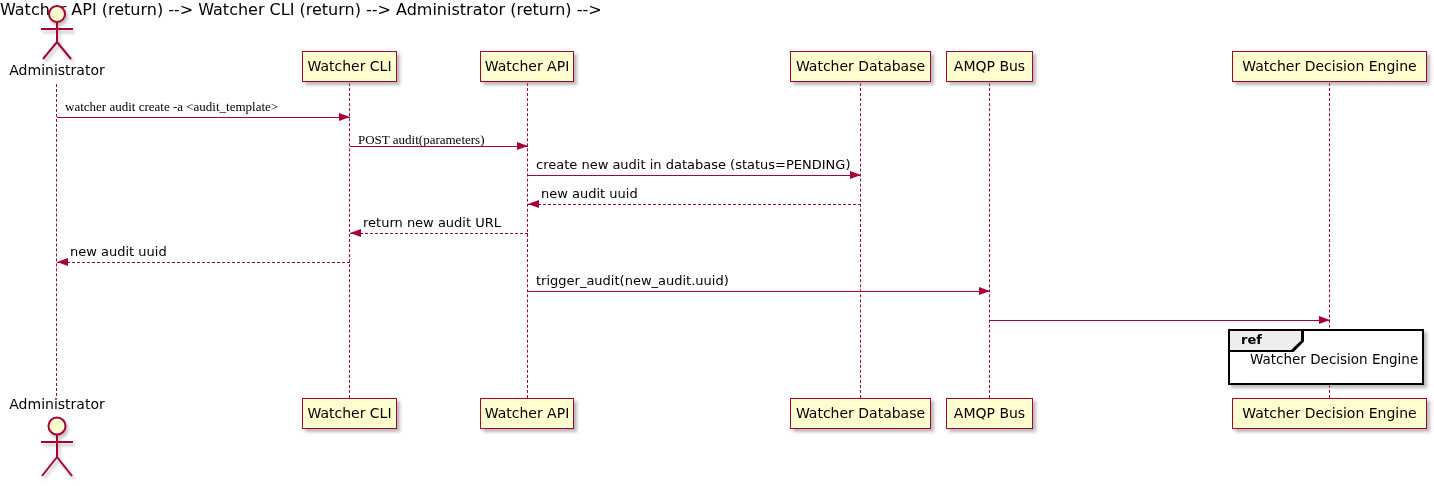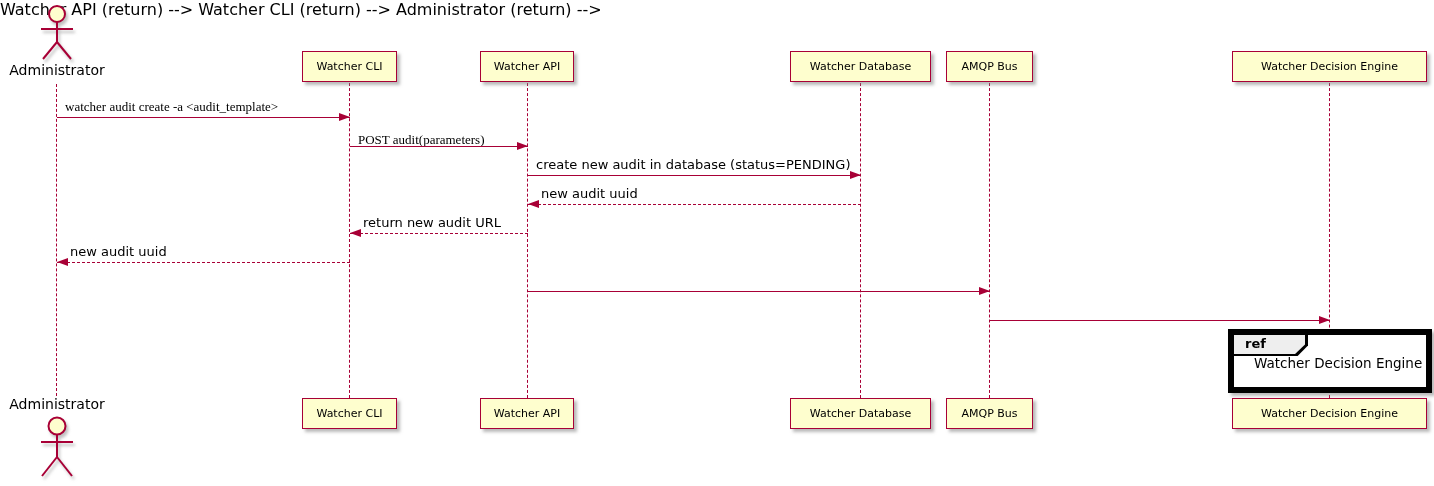--- a/index.html
+++ b/index.html
@@ -12,21 +12,21 @@
     overflow:hidden;
   }
   .pbox{
     position:absolute;
     height:29px;
     background:#FEFECE;
     border:1.5px solid #A80036;
     box-shadow:3px 3px 3px rgba(130,130,130,0.55);
     text-align:center;
     line-height:29px;
-    font-size:11px;
+    font-size:14px;
     white-space:nowrap;
   }
   .lifeline{
     position:absolute;
     width:0;
     border-left:1px dashed #A80036;
   }
   .actor-svg{
     position:absolute;
     filter:drop-shadow(2.5px 3px 1.5px rgba(130,130,130,0.5));
@@ -57,21 +57,21 @@
     position:absolute;width:0;height:0;
     border-top:4.5px solid transparent;
     border-bottom:4.5px solid transparent;
     border-right:11px solid #A80036;
   }
   .ref-box{
     position:absolute;
     left:1228px;top:329px;
     width:192px;height:52px;
     background:#ffffff;
-    border:6px solid #000000;
+    border:2px solid #000000;
     box-shadow:3px 3px 3px rgba(130,130,130,0.55);
   }
   .ref-tag-border{
     position:absolute;left:0;top:0;
     width:74px;height:21px;
     background:#000000;
     clip-path:polygon(0 0,100% 0,100% 50%,86% 100%,0 100%);
   }
   .ref-tag{
     position:absolute;left:0;top:0;
@@ -143,20 +143,21 @@
   <div class="msg-label" style="left:363px;top:215px;">return new audit URL</div>
   <div class="msg-line dashed" style="left:350px;top:233px;width:178px;"></div>
   <div class="head-left" style="left:350px;top:228.5px;"></div>
 
    Administrator (return) --&gt;
   <div class="msg-label" style="left:70px;top:244px;">new audit uuid</div>
   <div class="msg-line dashed" style="left:57px;top:262px;width:293px;"></div>
   <div class="head-left" style="left:57px;top:257.5px;"></div>
 
   
+  <div class="msg-label" style="left:536px;top:273px;">trigger_audit(new_audit.uuid)</div>
   <div class="msg-line solid" style="left:528px;top:291px;width:462px;"></div>
   <div class="head-right" style="left:979px;top:287px;"></div>
 
   
   <div class="msg-line solid" style="left:990px;top:320px;width:340px;"></div>
   <div class="head-right" style="left:1319px;top:316px;"></div>
 
   
   <div class="ref-box">
     <div class="ref-tag-border"></div>

